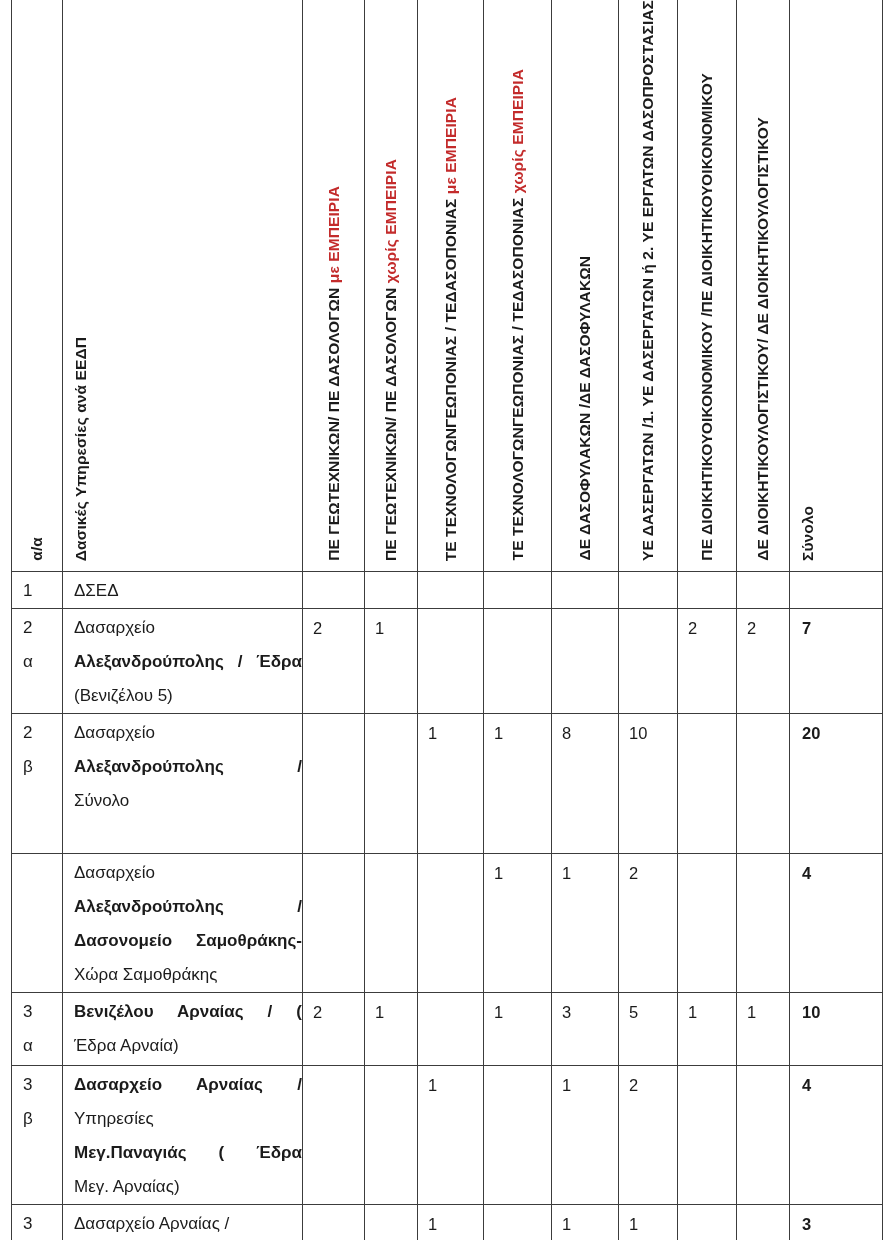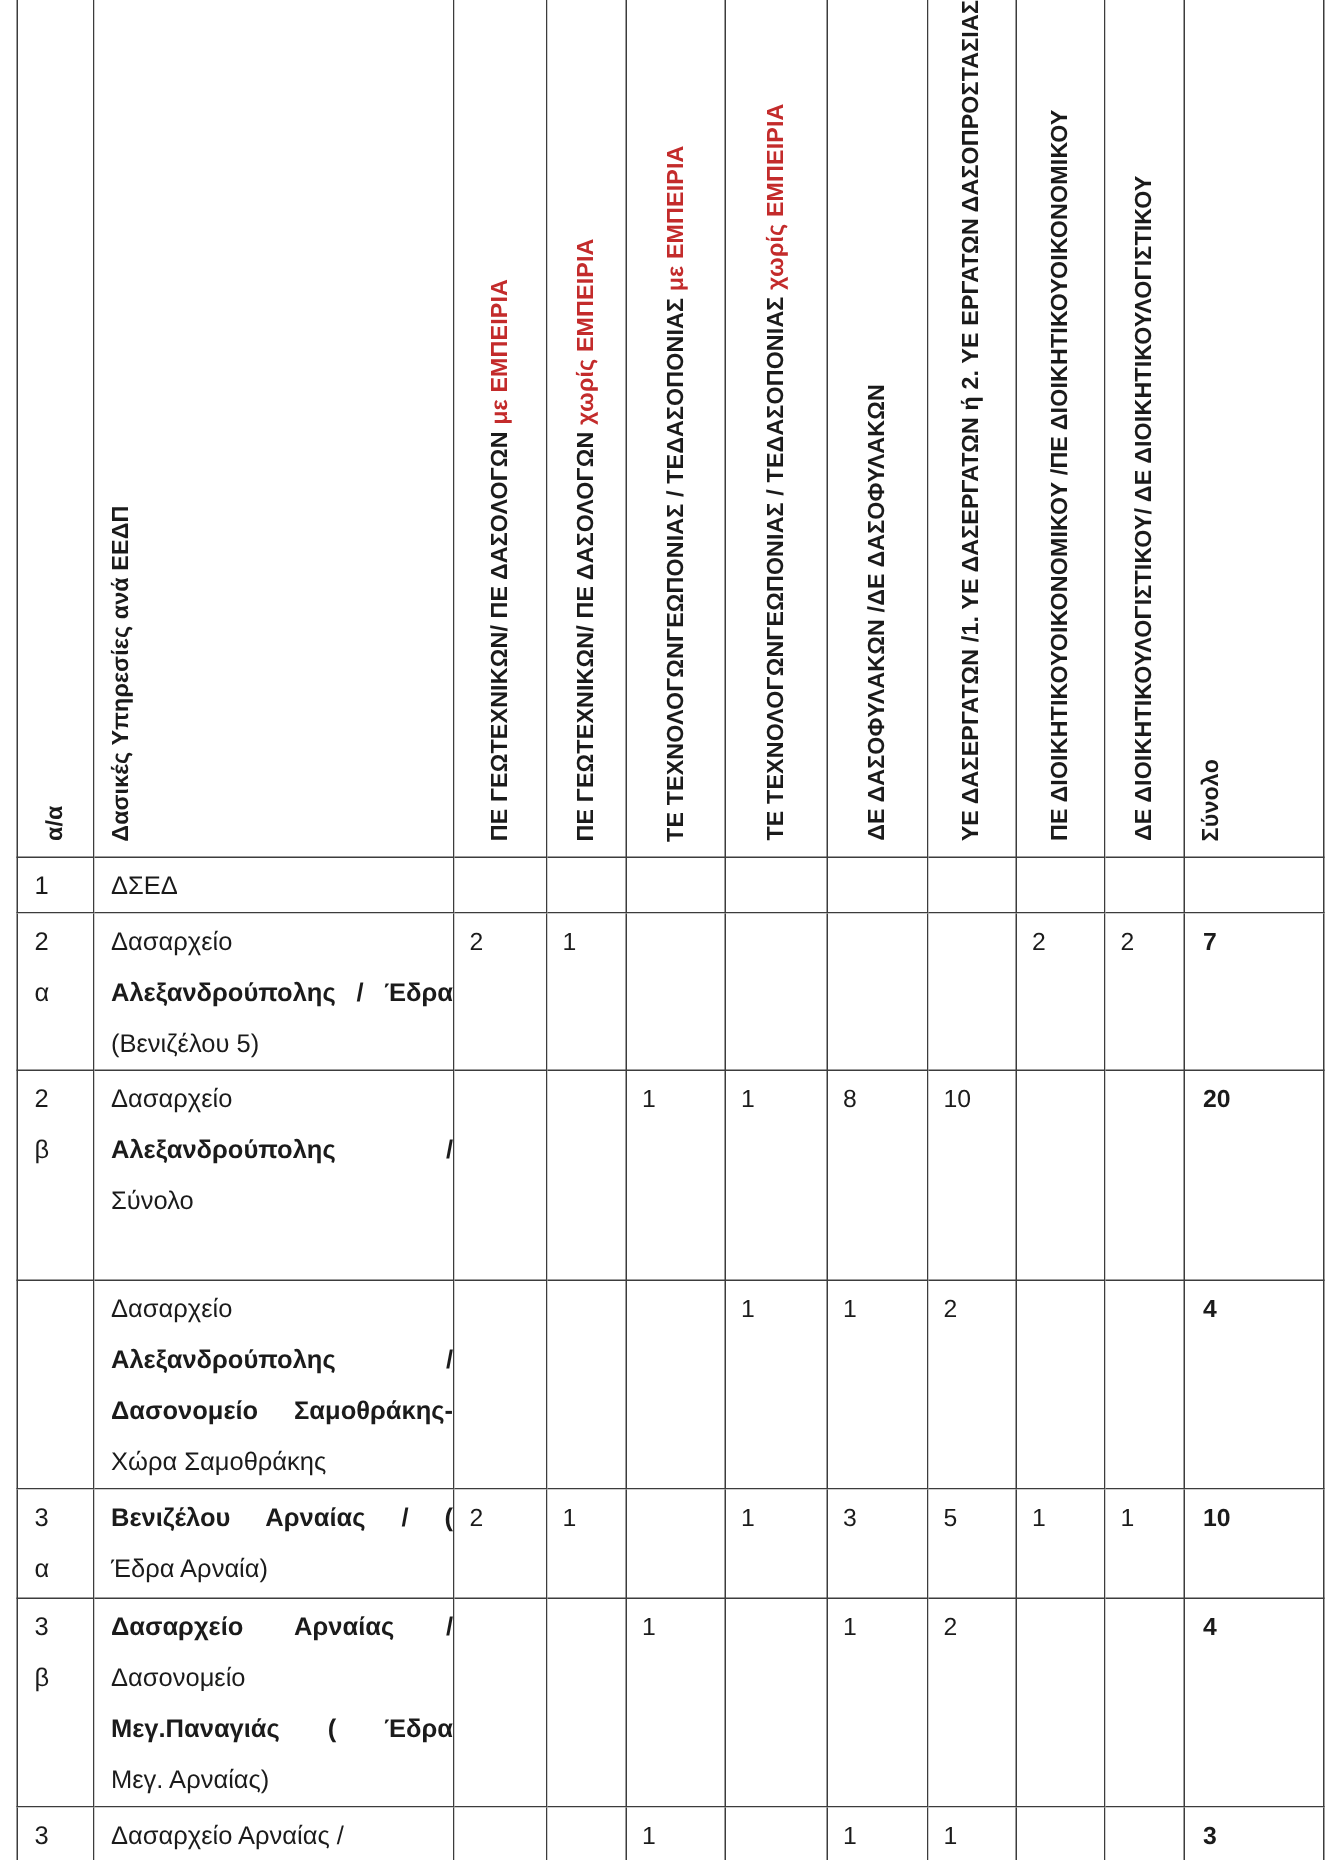--- a/index.html
+++ b/index.html
@@ -206,21 +206,21 @@
           <td class="num">1</td>
           <td class="num total">10</td>
         </tr>
         <tr>
           <td class="aa">
             <div>3</div>
             <div>β</div>
           </td>
           <td class="svc">
             <div class="line j">Δασαρχείο Αρναίας /</div>
-            <div class="line">Δασονομείο</div>
+            <div class="line">Υπηρεσίες</div>
             <div class="line j">Μεγ.Παναγιάς ( Έδρα</div>
             <div class="line">Μεγ. Αρναίας)</div>
           </td>
           <td class="num"></td>
           <td class="num"></td>
           <td class="num">1</td>
           <td class="num"></td>
           <td class="num">1</td>
           <td class="num">2</td>
           <td class="num"></td>

